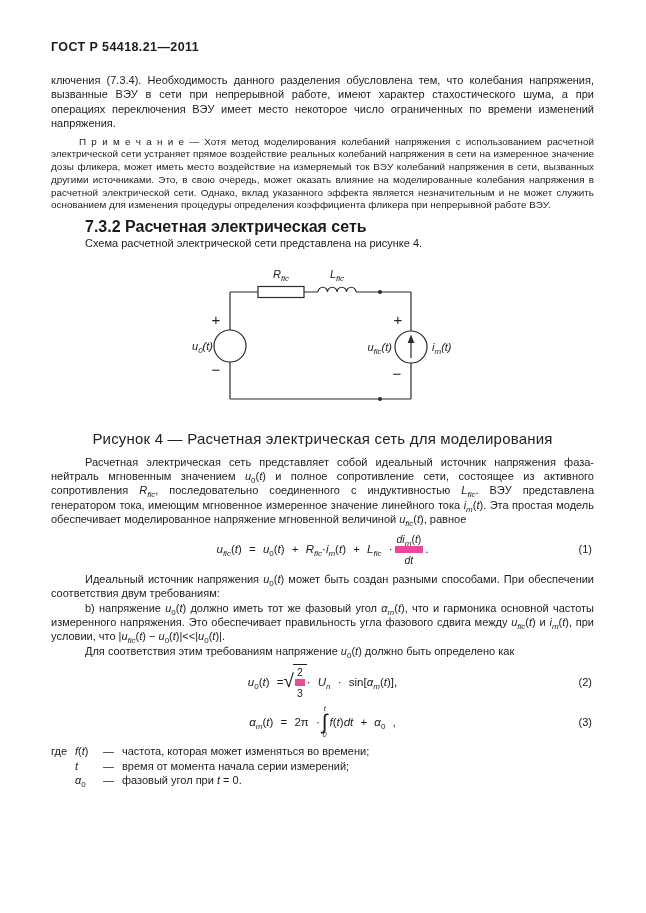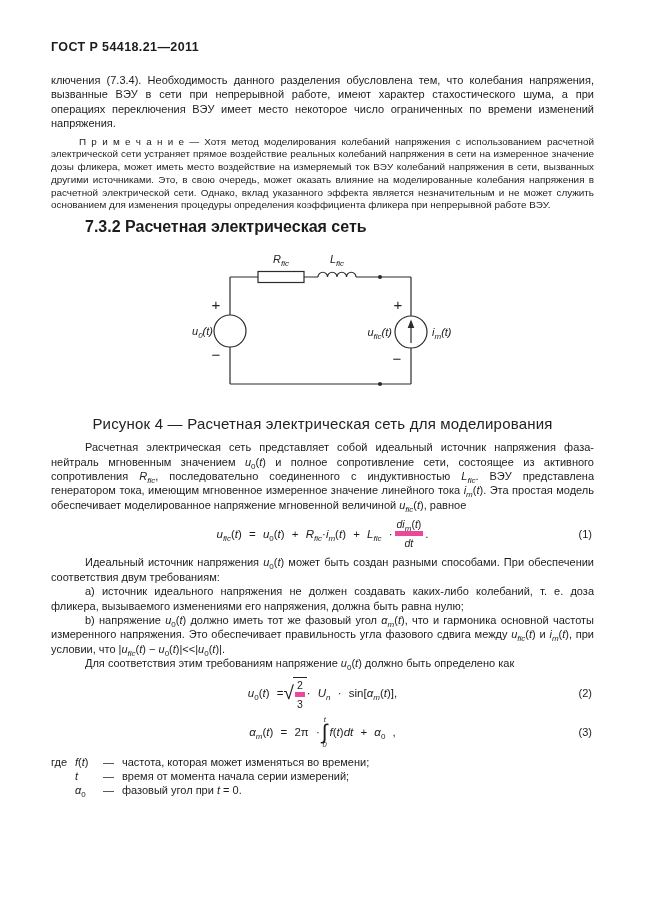--- a/index.html
+++ b/index.html
@@ -27,21 +27,21 @@
   .itv{font-style:italic;}
   .subv{font-size:8px;font-style:italic;}
   .sign{font-size:15px;fill:#222;}
   
   .eq{position:relative;display:flex;align-items:center;justify-content:center;
       font-size:11.5px;margin:6px 0;min-height:30px;}
   .eqbody{display:inline-flex;align-items:center;word-spacing:4px;}
   .eqnum{position:absolute;right:2px;top:50%;transform:translateY(-50%);font-size:11px;}
   .frac{display:inline-flex;flex-direction:column;align-items:center;
         font-size:10.5px;line-height:1.15;margin:0 2px;text-align:center;}
-  .frac .num{border-bottom:5px solid #ec4899;padding:0 2px 1px 2px;}
+  .frac .num{border-bottom:7px solid #ec4899;padding:0 2px 1px 2px;}
   .frac .den{padding-top:1px;}
   .root{display:inline-flex;align-items:center;}
   .radical{font-size:19px;line-height:1;margin-right:-1px;transform:translateY(-1px);}
   .rootarg{border-top:1.1px solid #222;padding:1px 2px 0 2px;}
   .rootarg .frac{margin:0;}
   .integral{display:inline-flex;flex-direction:column;align-items:center;margin:0 2px;}
   .ilim{font-size:7.5px;font-style:italic;line-height:1;}
   .isign{font-size:21px;line-height:.85;}
   
   .wlist{margin-top:3px;font-size:11px;line-height:1.31;}
@@ -58,20 +58,21 @@
 <div class="page">
 
   <div class="doc-header">ГОСТ Р 54418.21—2011</div>
 
   <p class="body j mt">ключения (7.3.4). Необходимость данного разделения обусловлена тем, что колебания напряжения, вызванные ВЭУ в сети при непрерывной работе, имеют характер стахостического шума, а при операциях переключения ВЭУ имеет место некоторое число ограниченных по времени изменений напряжения.</p>
 
   <p class="note j">П р и м е ч а н и е — Хотя метод моделирования колебаний напряжения с использованием расчетной электрической сети устраняет прямое воздействие реальных колебаний напряжения в сети на измеренное значение дозы фликера, может иметь место воздействие на измеряемый ток ВЭУ колебаний напряжения в сети, вызванных другими источниками. Это, в свою очередь, может оказать влияние на моделированные колебания напряжения в расчетной электрической сети. Однако, вклад указанного эффекта является незначительным и не может служить основанием для изменения процедуры определения коэффициента фликера при непрерывной работе ВЭУ.</p>
 
   <p class="heading">7.3.2 Расчетная электрическая сеть</p>
 
+  <p class="body ind">Схема расчетной электрической сети представлена на рисунке 4.</p>
 
   <figure class="fig" style="margin-left:0;margin-right:0;">
     <svg width="310" height="148" viewBox="0 0 310 148">
       <g stroke="#2b2b2b" stroke-width="1.2" fill="none">
         <path d="M62 31 H90 M136 31 H150 M188 31 H243 M62 138 H243 M62 31 V69 M62 101 V138 M243 31 V70 M243 102 V138"></path>
         <rect x="90" y="25.5" width="46" height="11" fill="#fff"></rect>
         <path d="M150 31 a4.75 4.75 0 0 1 9.5 0 a4.75 4.75 0 0 1 9.5 0 a4.75 4.75 0 0 1 9.5 0 a4.75 4.75 0 0 1 9.5 0"></path>
         <circle cx="62" cy="85" r="16" fill="#fff"></circle>
         <circle cx="243" cy="86" r="16" fill="#fff"></circle>
         <path d="M243 97 V80"></path>
@@ -102,21 +103,20 @@
         <span class="frac">
           <span class="num"><span class="it">di</span><sub class="it">m</sub>(<span class="it">t</span>)</span>
           <span class="den"><span class="it">dt</span></span>
         </span>
         <span>.</span>
     </span>
     <span class="eqnum">(1)</span>
   </div>
 
   <p class="body j ind">Идеальный источник напряжения <span class="it">u</span><sub>0</sub>(<span class="it">t</span>) может быть создан разными способами. При обеспечении соответствия двум требованиям:</p>
-  <p class="body j ind">а) источник идеального напряжения не должен создавать каких-либо колебаний, т. е. доза фликера, вызываемого изменениями его напряжения, должна быть равна нулю;</p>
   <p class="body j ind">b) напряжение <span class="it">u</span><sub>0</sub>(<span class="it">t</span>) должно иметь тот же фазовый угол <span class="it">α</span><sub class="it">m</sub>(<span class="it">t</span>), что и гармоника основной частоты измеренного напряжения. Это обеспечивает правильность угла фазового сдвига между <span class="it">u</span><sub class="it">fic</sub>(<span class="it">t</span>) и <span class="it">i</span><sub class="it">m</sub>(<span class="it">t</span>), при условии, что |<span class="it">u</span><sub class="it">fic</sub>(<span class="it">t</span>) − <span class="it">u</span><sub>0</sub>(<span class="it">t</span>)|&lt;&lt;|<span class="it">u</span><sub>0</sub>(<span class="it">t</span>)|.</p>
   <p class="body ind">Для соответствия этим требованиям напряжение <span class="it">u</span><sub>0</sub>(<span class="it">t</span>) должно быть определено как</p>
 
   <div class="eq">
     <span class="eqbody">
       <span><span class="it">u</span><sub>0</sub>(<span class="it">t</span>) = </span>
         <span class="root">
           <span class="radical">√</span>
           <span class="rootarg"><span class="frac">
               <span class="num">2</span>

